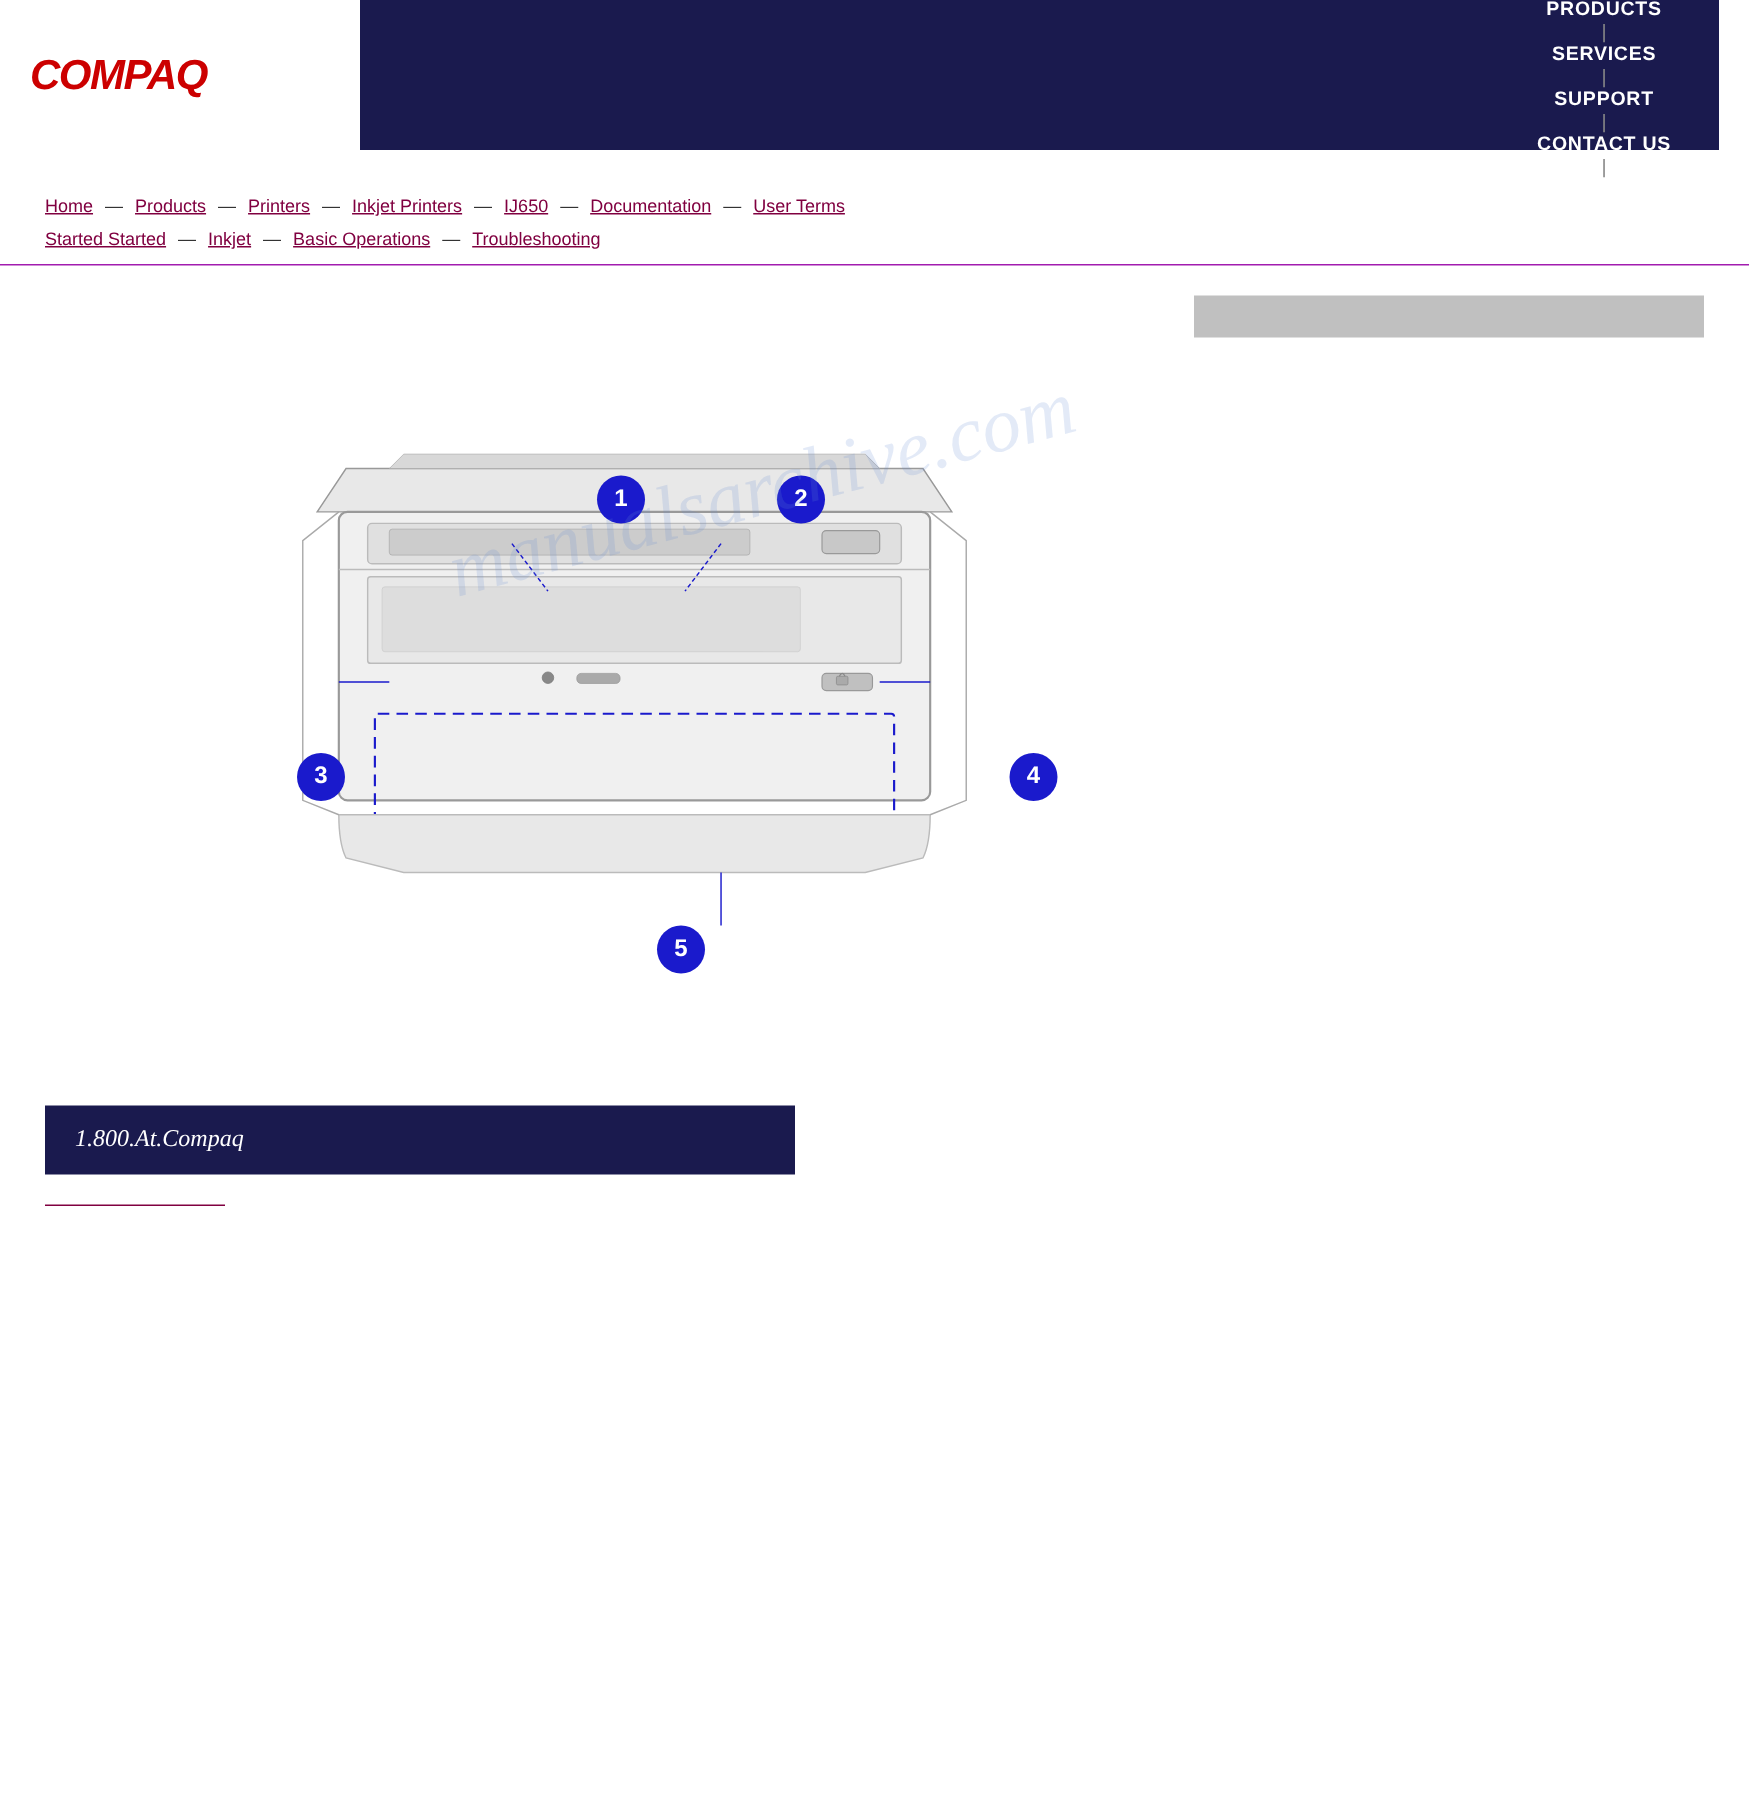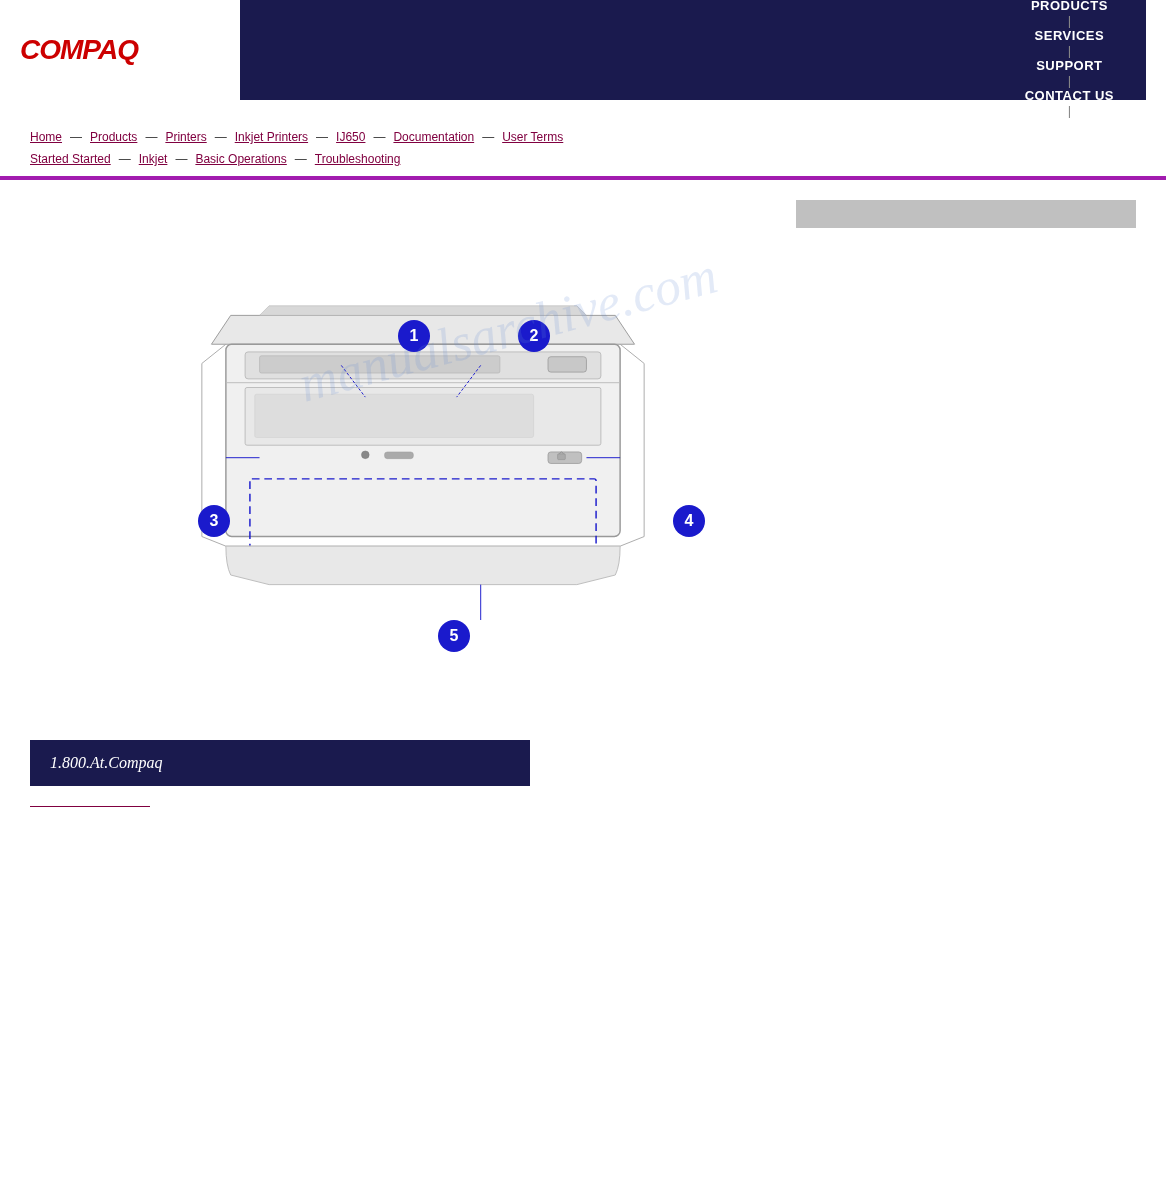--- a/index.html
+++ b/index.html
@@ -56,21 +56,21 @@
       cursor: pointer;
     }
     .nav-separator {
       color: #888;
       font-size: 13px;
     }
 
     
     .breadcrumb-section {
       padding: 30px 30px 10px 30px;
-      border-bottom: 4px solid #a21caf;
+      border-bottom: 1px solid #a21caf;
     }
     .breadcrumb-row1 {
       display: flex;
       flex-wrap: wrap;
       gap: 8px;
       margin-bottom: 8px;
     }
     .breadcrumb-row2 {
       display: flex;
       flex-wrap: wrap;

